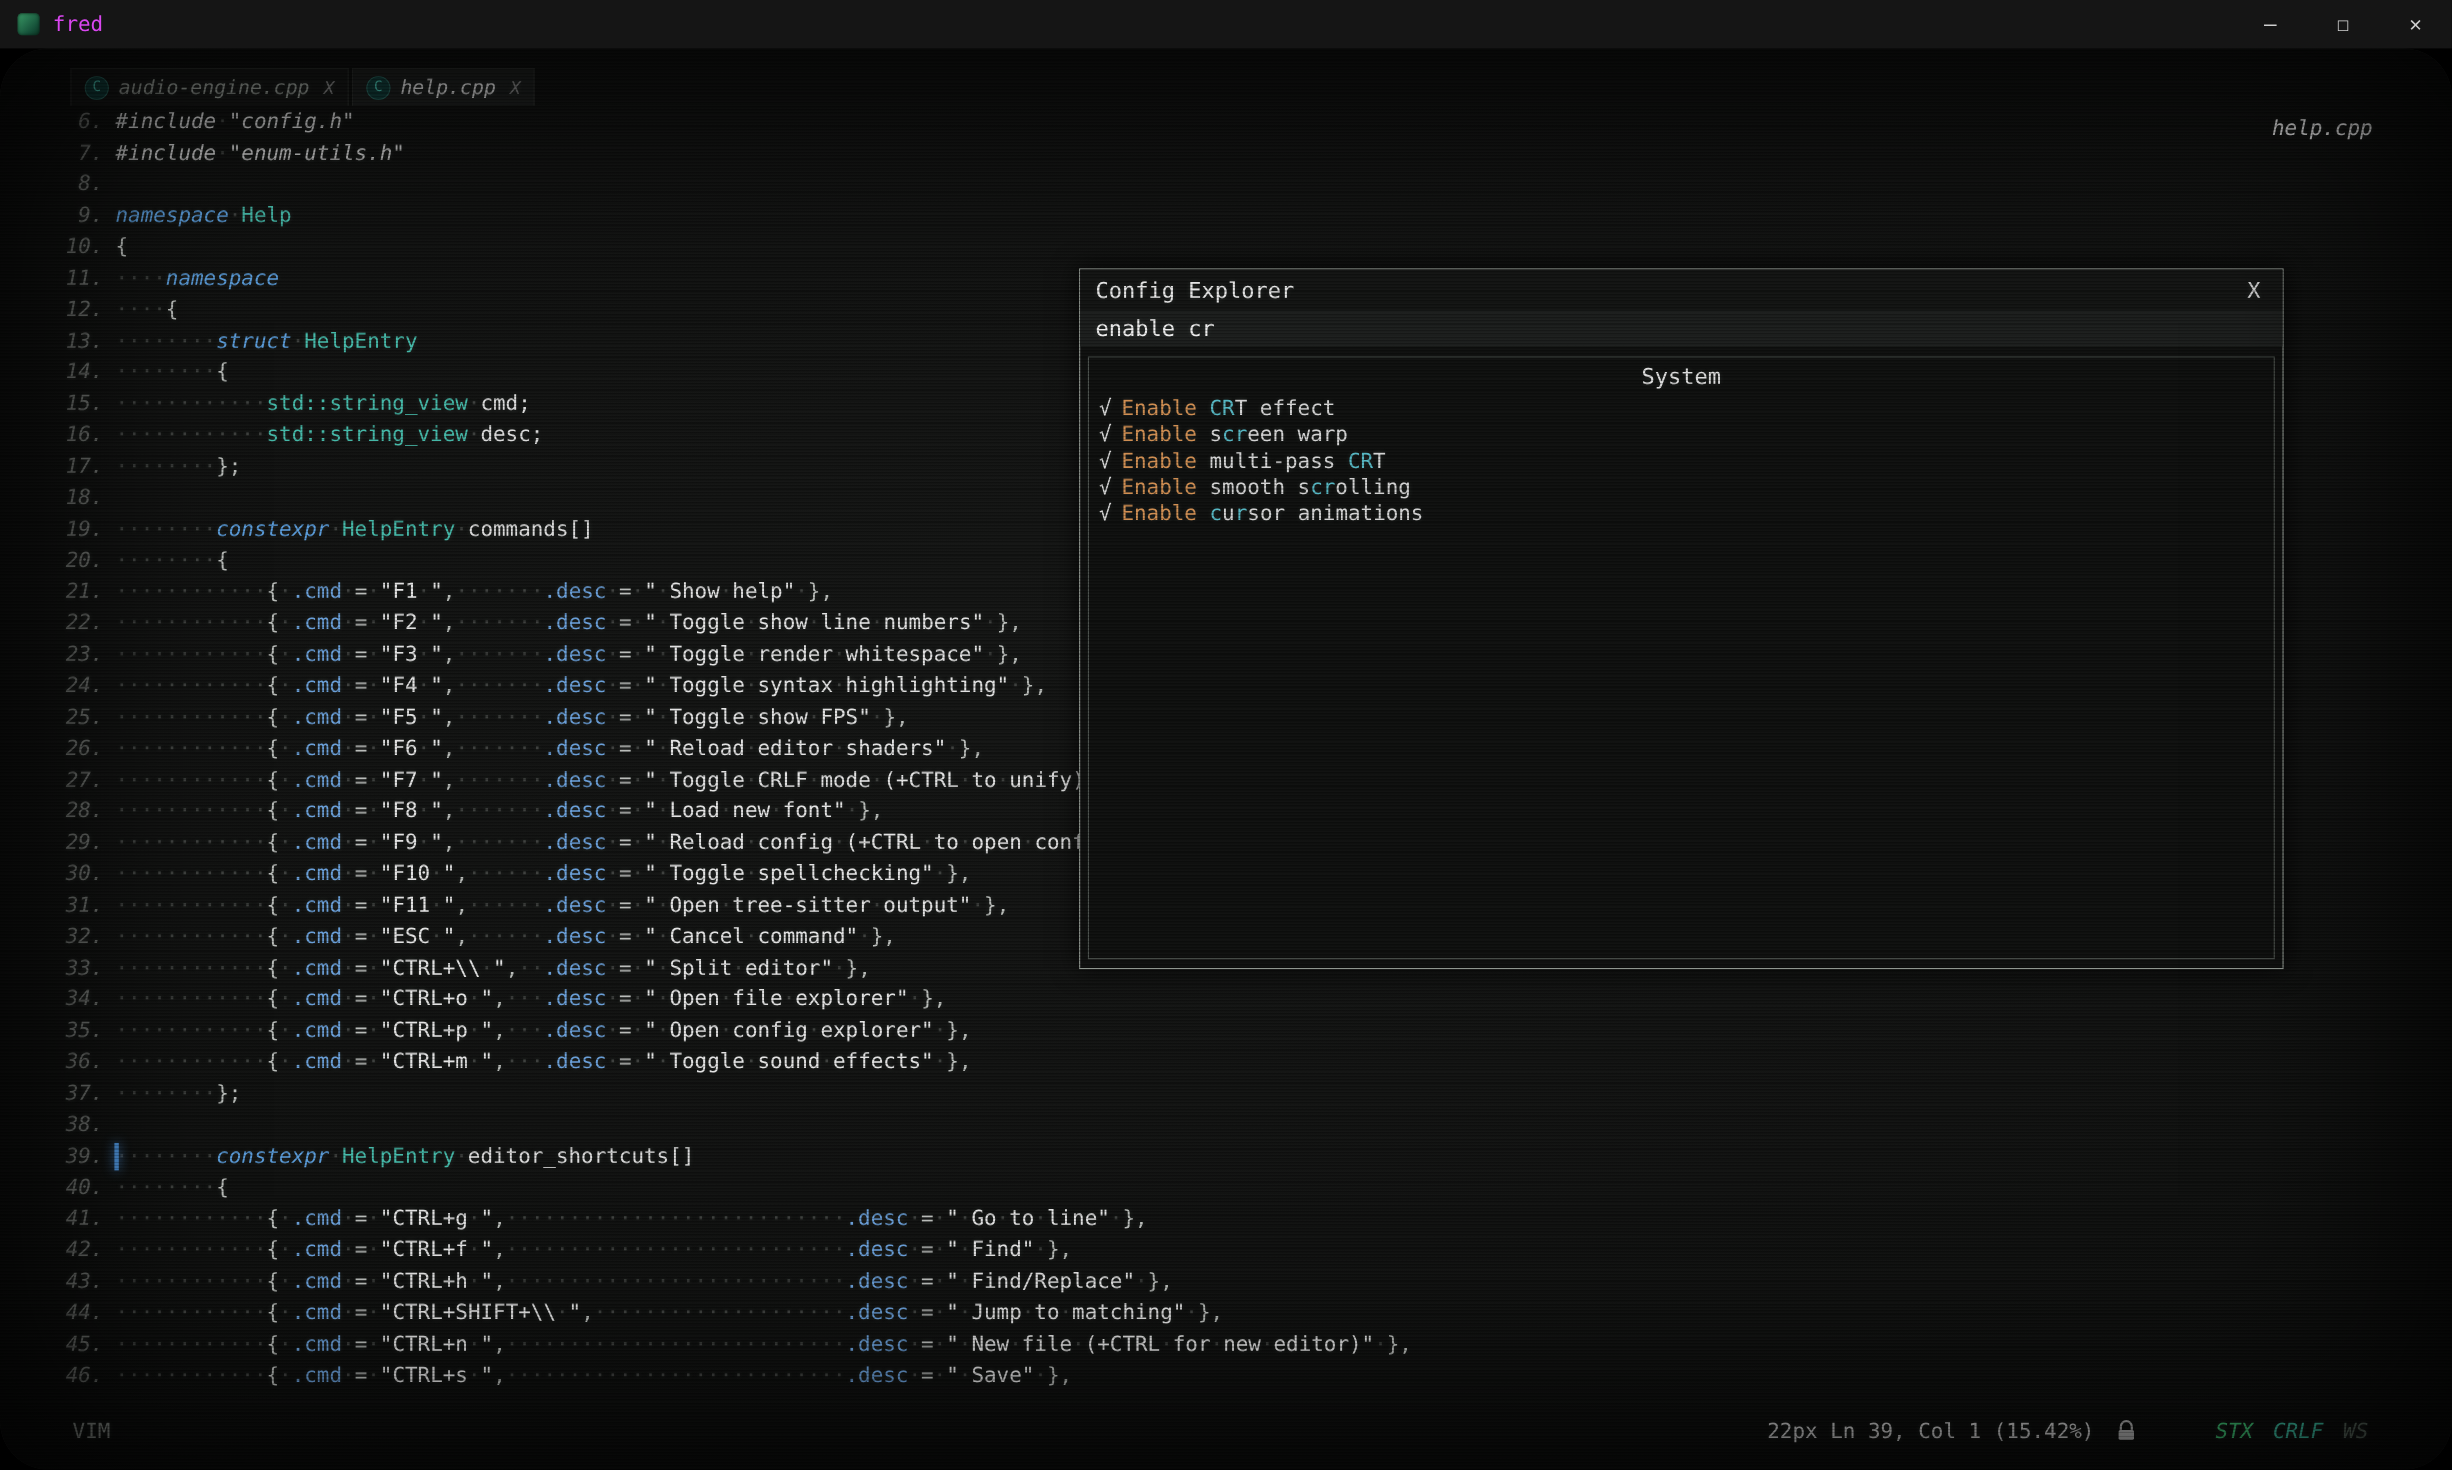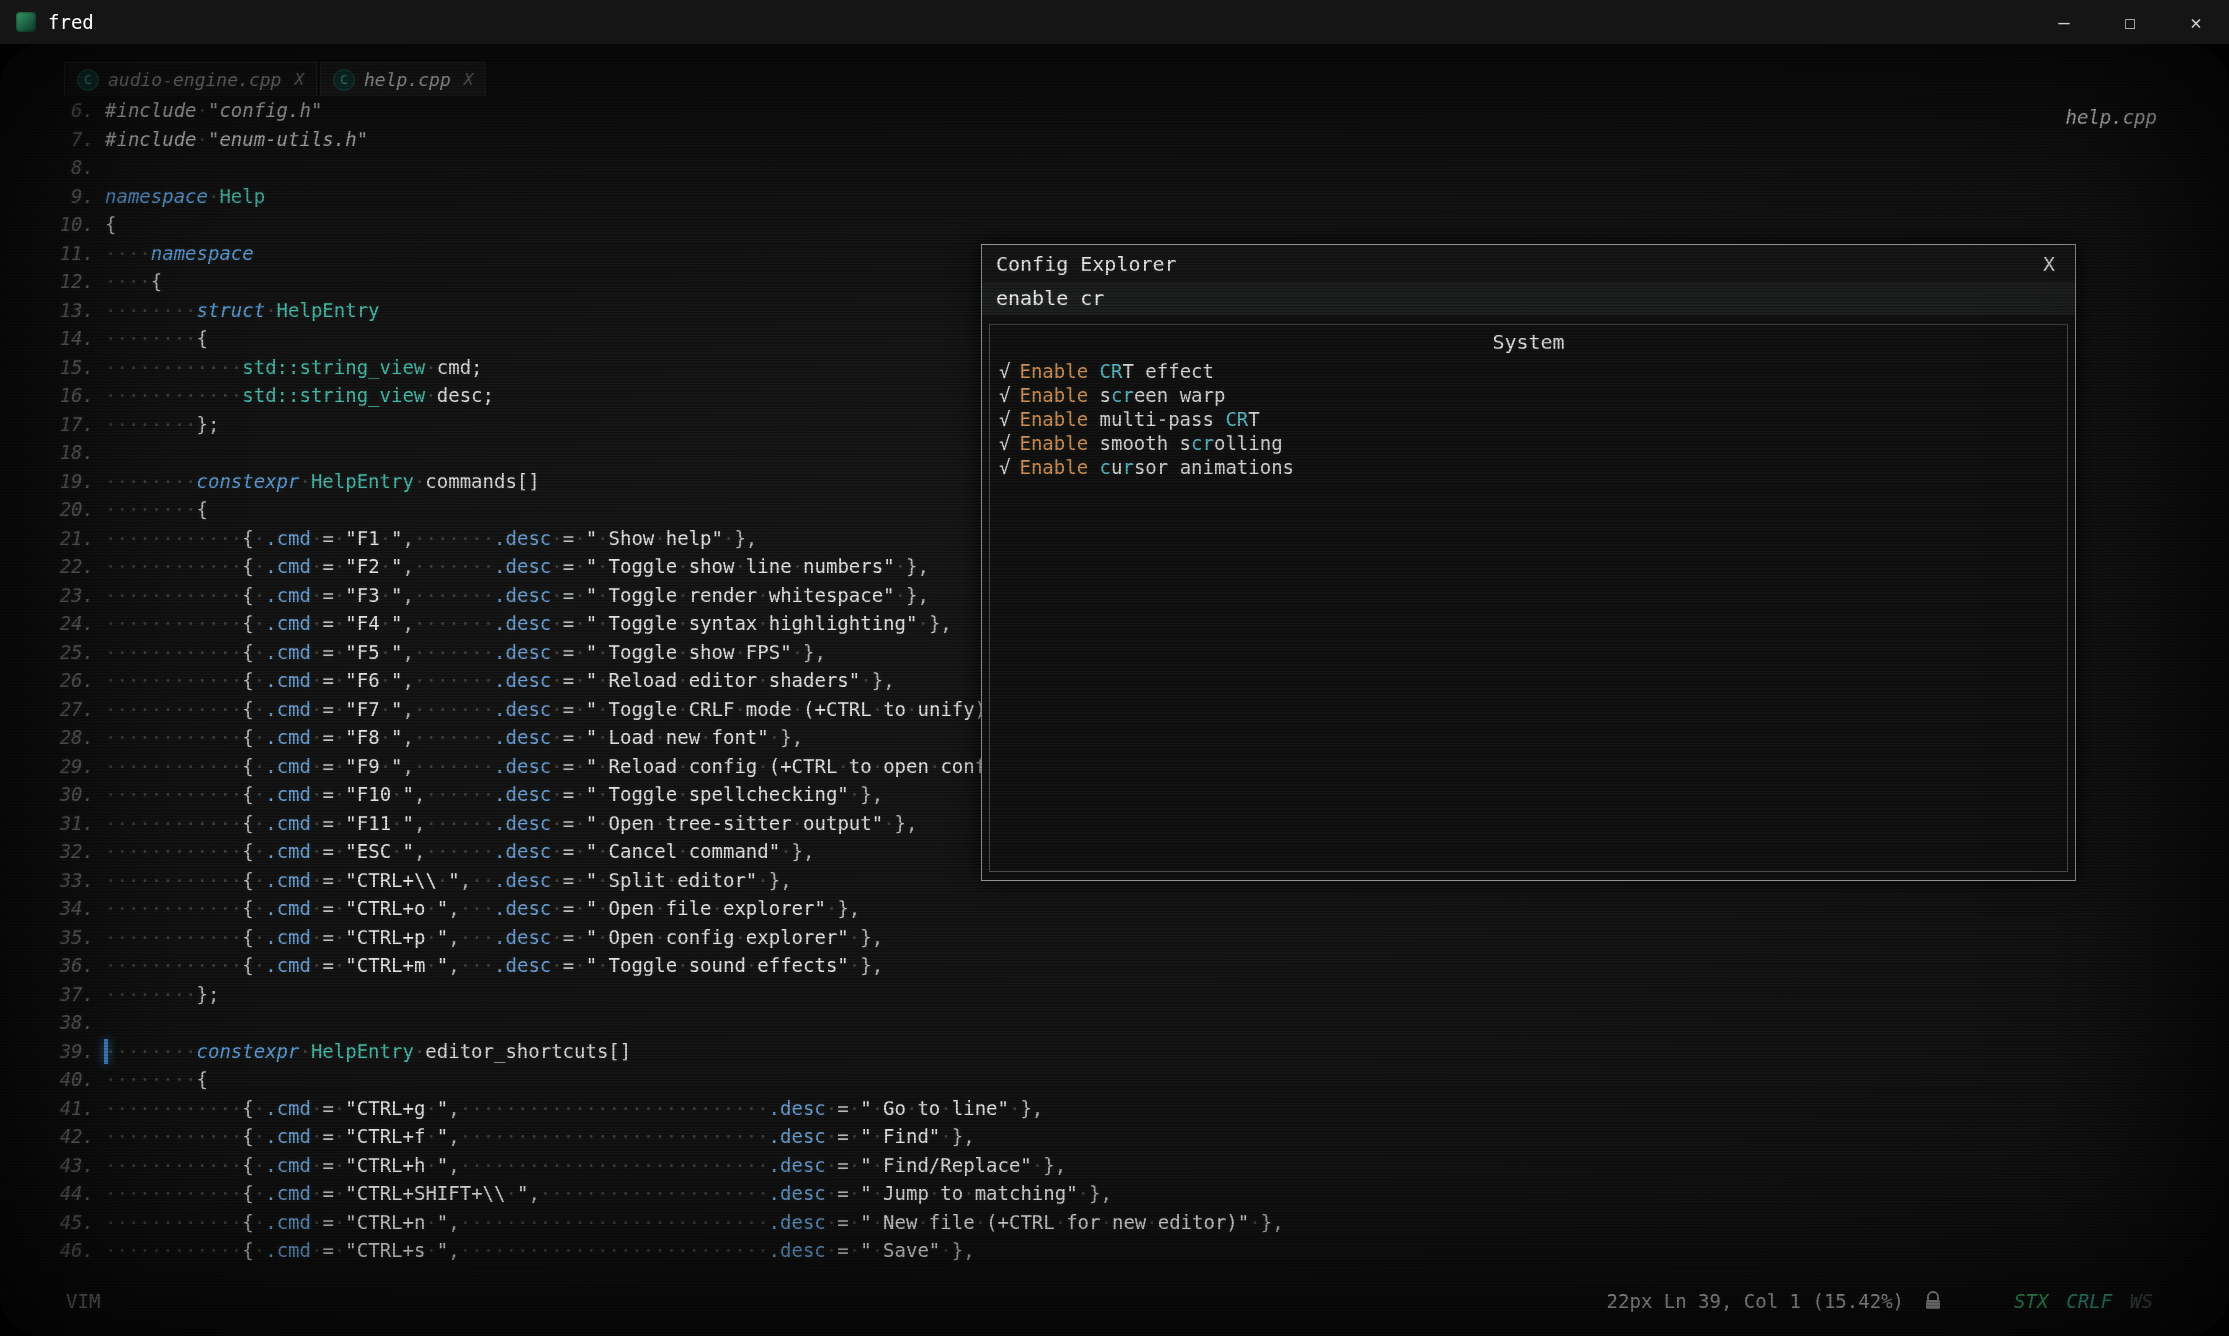--- a/index.html
+++ b/index.html
@@ -1,21 +1,21 @@
 <!DOCTYPE html>
 <html><head>
 <meta charset="utf-8">
 <style>
   html,body{margin:0;padding:0;background:#000;width:2229px;height:1336px;overflow:hidden;}
   #root{position:relative;width:2229px;height:1336px;font-family:"DejaVu Sans Mono","Liberation Mono",monospace;}
 
   
   .titlebar{position:absolute;top:0;left:0;right:0;height:44px;background:#151515;display:flex;align-items:center;padding-left:16px;box-sizing:border-box;z-index:60;}
   .app-icon{width:20px;height:20px;border-radius:4px;background:linear-gradient(135deg,#3a9a66 0%,#16523a 70%,#0c3223 100%);box-shadow:inset 0 0 3px #062015;margin-right:12px;}
-  .app-title{color:#ffffff;font-size:19px;}
+  .app-title{color:#d946ef;font-size:19px;}
   .win-controls{margin-left:auto;display:flex;height:100%;}
   .win-btn{width:66px;height:100%;display:flex;align-items:center;justify-content:center;color:#cfcfcf;font-size:19px;cursor:default;}
 
   
   .screen{position:absolute;top:44px;left:0;right:0;bottom:0;border-radius:44px;overflow:hidden;
     background:radial-gradient(ellipse 115% 105% at 50% 42%, #151615 0%, #101110 50%, #0a0b0a 80%, #030303 100%);
     text-shadow:0 0 5px rgba(190,220,205,0.16);}
   .crt{position:absolute;inset:0;pointer-events:none;z-index:50;border-radius:44px;
     background:repeating-linear-gradient(0deg, rgba(0,0,0,0.20) 0 1px, rgba(255,255,255,0.012) 1px 2px, rgba(0,0,0,0) 2px 3px);
     box-shadow:inset 0 0 170px 45px rgba(0,0,0,0.82);}

